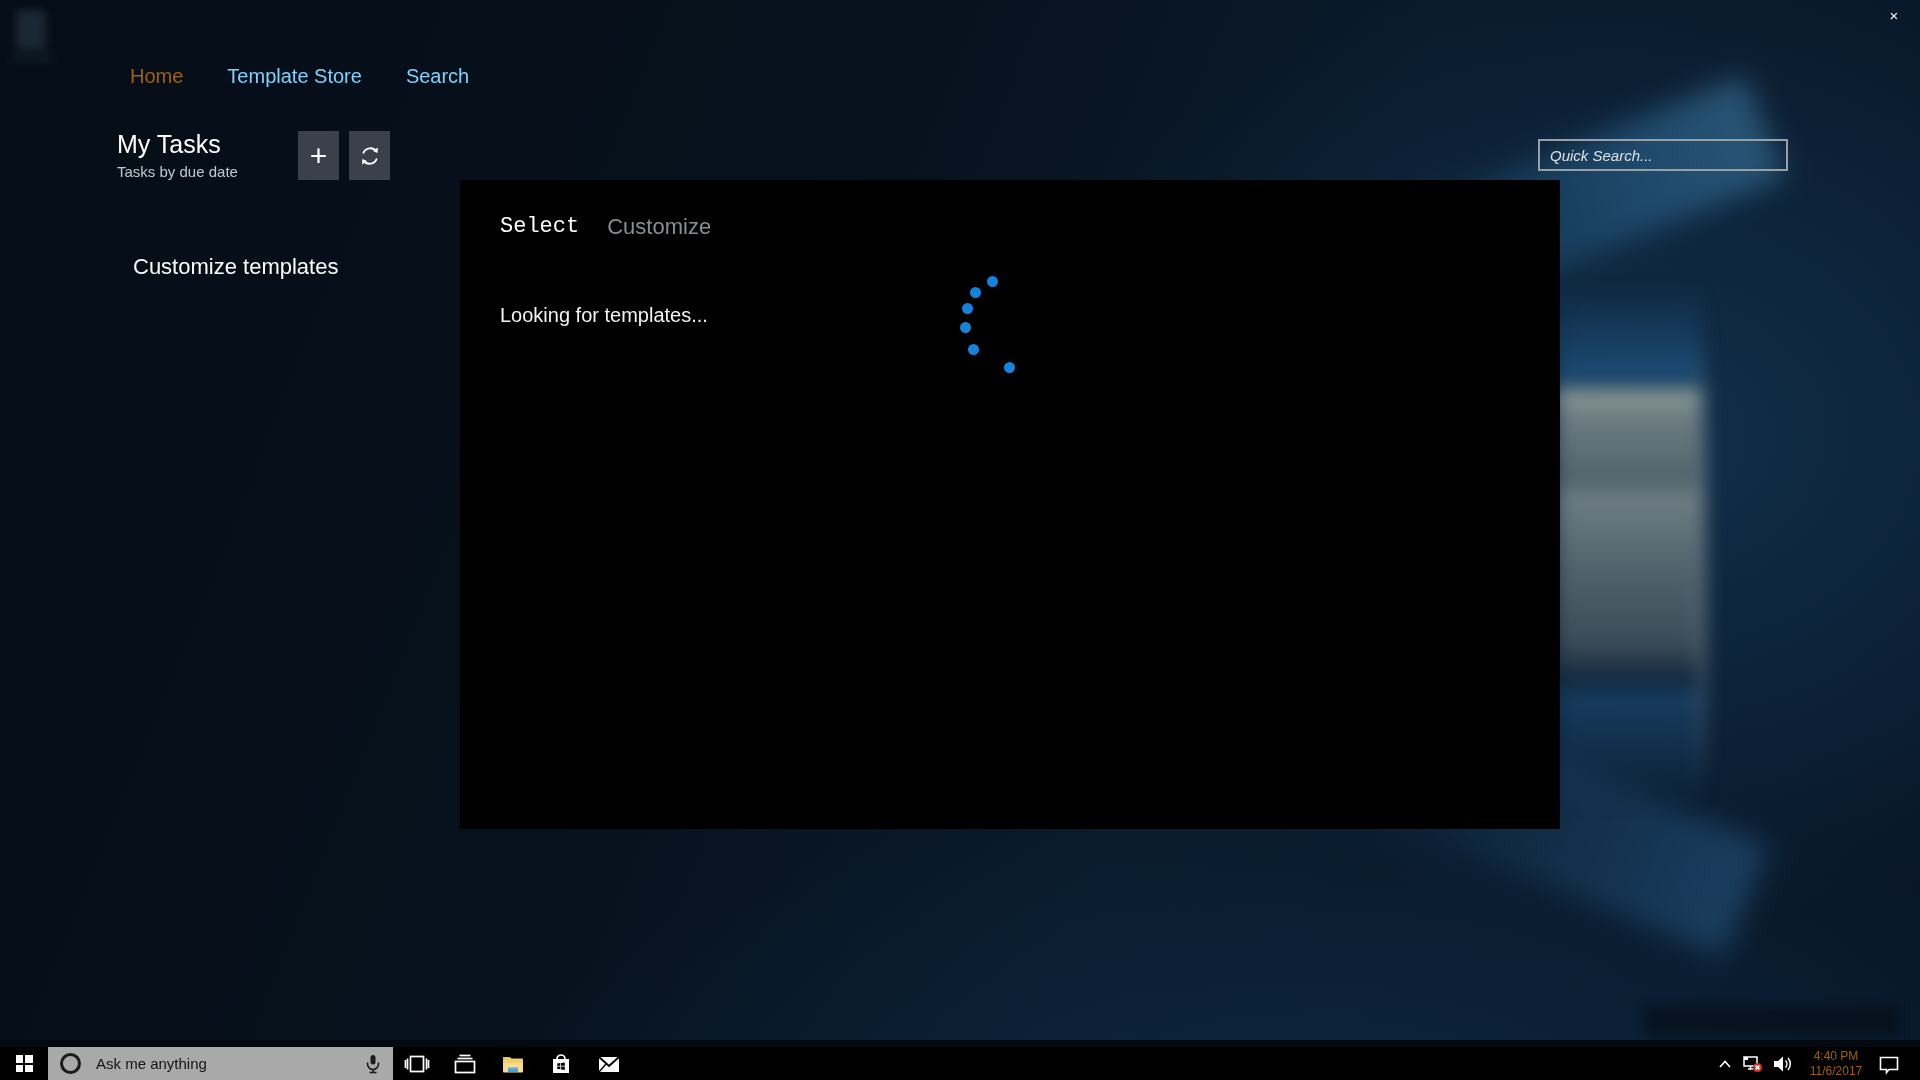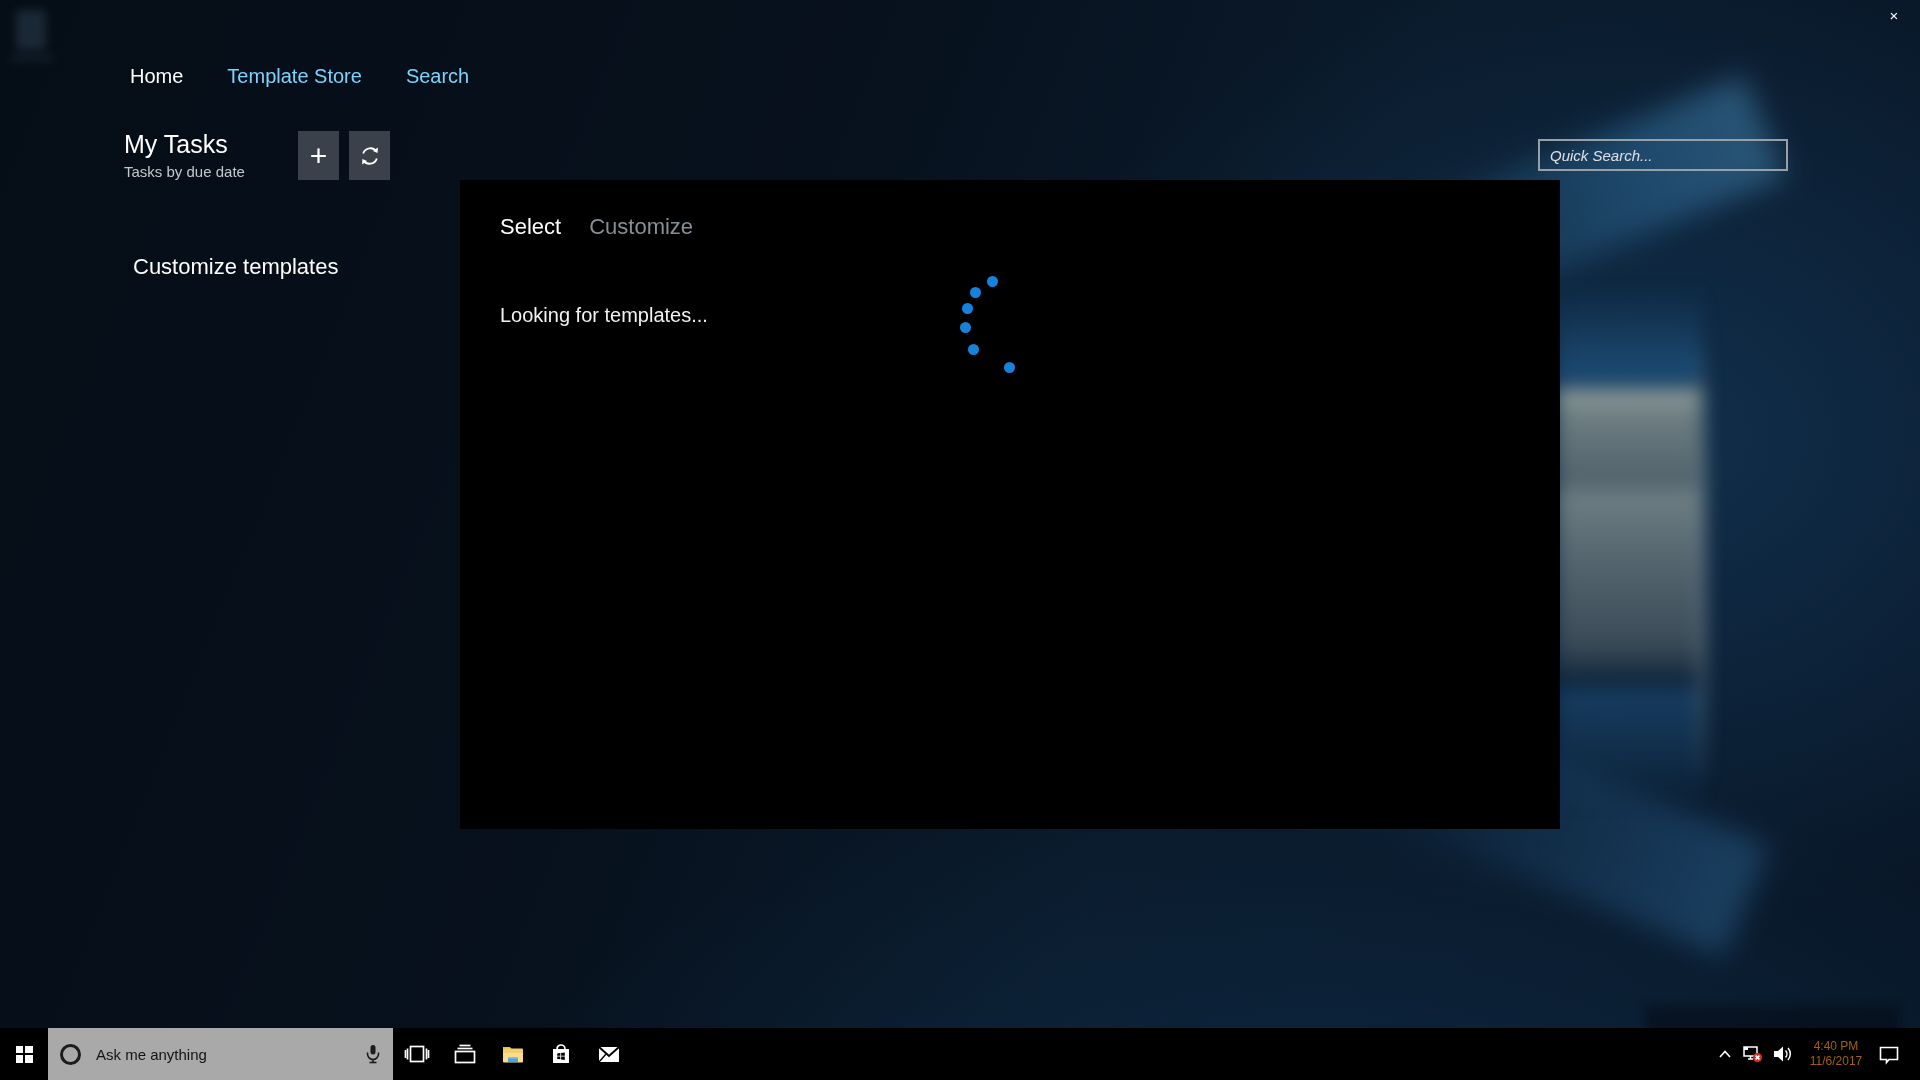--- a/index.html
+++ b/index.html
@@ -37,47 +37,47 @@
   .smudge-br { position:absolute; left:1645px; top:1006px; width:255px; height:30px;
     background:#050b13; opacity:0.55; filter:blur(5px); }
 
   
   .app { position:absolute; inset:0 0 40px 0; color:#fff; }
   .close-btn { position:absolute; right:14px; top:4px; width:24px; height:24px;
     color:#fff; font-size:15px; line-height:24px; text-align:center; cursor:pointer; }
   .nav { position:absolute; left:130px; top:60px; display:flex; gap:44px;
     font-size:20px; line-height:32px; }
   .nav .item { color:#7dd3fc; cursor:pointer; }
-  .nav .item.active { color:#ffffff; }
-  .title-row { position:absolute; left:124px; top:128px; }
+  .nav .item.active { color:#a16207; }
+  .title-row { position:absolute; left:117px; top:128px; }
   .page-title { font-size:25px; color:#fff; line-height:32px; }
   .page-subtitle { font-size:15px; color:#c3c8cc; margin-top:3px; }
   .sq-btn { position:absolute; top:131px; width:41px; height:49px; background:#3a414a;
     display:flex; align-items:center; justify-content:center; cursor:pointer; }
   .sq-btn.add { left:298px; font-size:30px; font-weight:300; color:#fff; }
   .sq-btn.refresh { left:349px; }
   .section-label { position:absolute; left:133px; top:254px; font-size:22px; color:#fdfdfd; }
   .quick-search { position:absolute; left:1538px; top:139px; width:250px; height:32px;
     background:transparent; border:2px solid #97a0a7; color:#e8ebed;
     font-size:15px; font-style:italic; padding:0 10px;
     font-family:"Liberation Sans", sans-serif; outline:none; }
   .quick-search::placeholder { color:#dde1e4; font-style:italic; opacity:1; }
 
   
   .modal { position:absolute; left:460px; top:180px; width:1100px; height:649px; background:#000; }
   .modal .tabs { position:absolute; left:40px; top:32px; display:flex; gap:28px;
     font-size:22px; line-height:30px; }
   .modal .tab { color:#878e94; cursor:pointer; }
-  .modal .tab.active { color:#ffffff; }
+  .modal .tab.active { color:#ffffff;font-family:Liberation Mono, monospace; }
   .modal .status { position:absolute; left:40px; top:88px; font-size:20px; color:#f2f2f2;margin-top:36px; }
   .spinner { position:absolute; left:495px; top:91px; width:130px; height:120px; }
   .spinner .dot { position:absolute; width:11px; height:11px; border-radius:50%; background:#1583dc; }
 
   
-  .taskbar { position:absolute; left:0; bottom:0; width:1920px; height:52px; background:#000;
+  .taskbar { position:absolute; left:0; bottom:0; width:1920px; height:33px; background:#000;
     display:flex; align-items:stretch; }
   .start { width:48px; display:flex; align-items:center; justify-content:center; cursor:pointer; }
   .win-logo { width:17px; height:17px; display:grid; grid-template-columns:1fr 1fr;
     grid-template-rows:1fr 1fr; gap:2px; }
   .win-logo span { background:#fff; }
   .cortana { width:345px; background:#a9a9a9; display:flex; align-items:center;
     padding:0 10px 0 12px; cursor:text; }
   .cortana-ring { width:21px; height:21px; border:3px solid #1c1c1c; border-radius:50%;
     flex:0 0 auto; }
   .cortana-input { flex:1; border:none; background:transparent; margin-left:15px;

